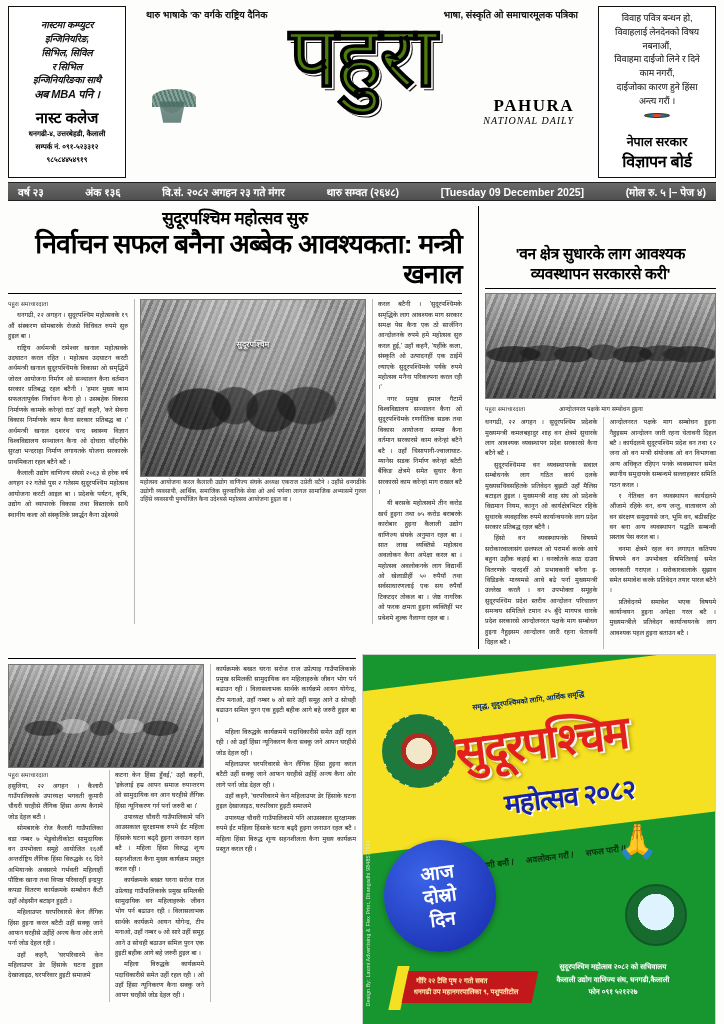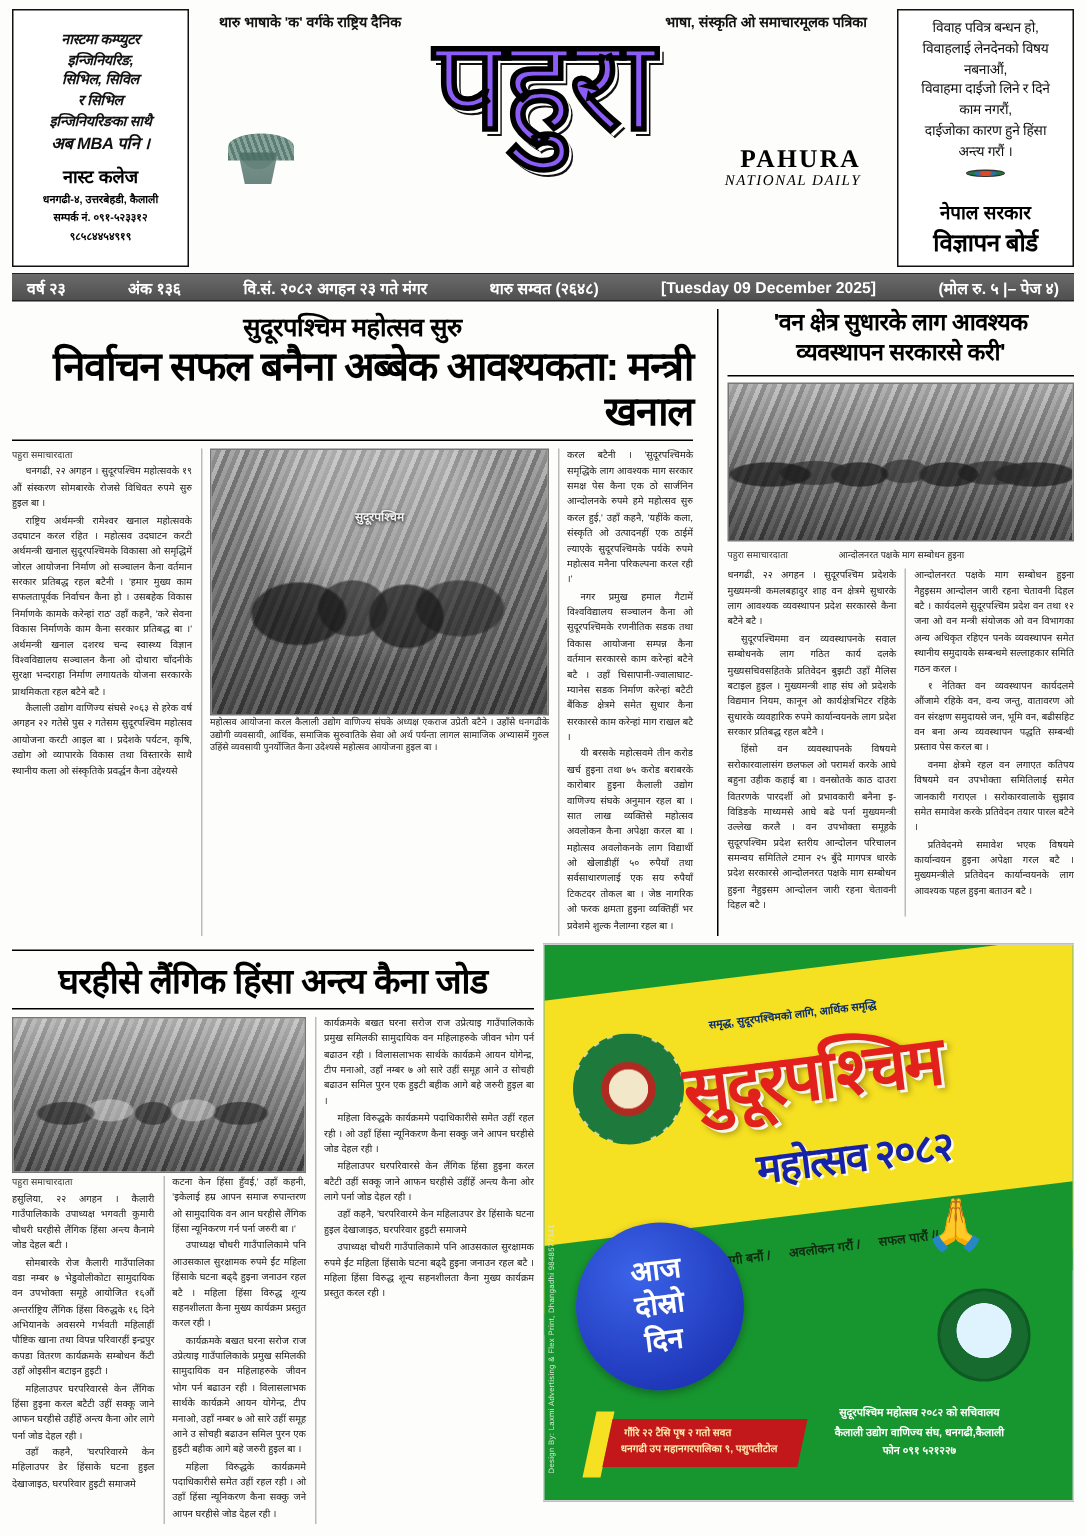--- a/index.html
+++ b/index.html
@@ -33,21 +33,21 @@
     justify-content: center;
     background: #fff;
   }
   .ad-box .l {
     font-size: 9.5px; line-height: 1.45; color: #111;
     font-style: italic; font-weight: bold;
     letter-spacing: -0.2px;
   }
   .ad-box .l.big { font-size: 11px; }
   .ad-box .name {
-    font-size: 12px; font-weight: bold; margin-top: 4px; font-style: normal;
+    font-size: 15px; font-weight: bold; margin-top: 4px; font-style: normal;
     letter-spacing: 0px;
   }
   .ad-box .addr { font-size: 7.2px; line-height: 1.5; margin-top: 2px; font-weight: bold; font-style: normal;}
 
   .ad-box.right .l { font-style: normal; font-weight: normal; font-size: 9.2px; line-height: 1.5; }
   .ad-box.right .govt { font-size: 12.5px; font-weight: bold; margin-top: 14px; }
   .ad-box.right .board { font-size: 16px; font-weight: bold; letter-spacing: -0.3px; }
   .emblem {
     width: 26px; height: 26px; margin: 4px auto 1px auto;
     border-radius: 50%;
@@ -66,21 +66,21 @@
     width: 100%;
     display: flex; justify-content: space-between;
     font-size: 9.5px; font-weight: bold; color: #111;
     padding: 0 14px;
   }
   .logoword {
     font-size: 86px;
     font-weight: bold;
     line-height: 0.95;
     letter-spacing: -2px;
-    color: #8b5cf6;
+    color: #4d7c0f;
     margin-top: -4px;
     text-shadow: 2px 2px 0 #fff, 3px 3px 0 #111, -1px -1px 0 #fff;
     -webkit-text-stroke: 1px #000;
     font-family: "Liberation Serif", "DejaVu Serif", serif;
   }
   .plate-bottom {
     width: 100%; display: flex; justify-content: space-between;
     align-items: flex-end; padding: 0 18px; margin-top: -10px;
   }
   .basket {
@@ -126,21 +126,21 @@
     letter-spacing: -0.3px; margin-bottom: 1px;
   }
   .mainhead {
     text-align: right; font-size: 26.5px; font-weight: bold;
     letter-spacing: -0.8px; line-height: 1.12;
     border-bottom: 1.5px solid #000; padding-bottom: 4px;
   }
   .rhead {
     text-align: center; font-size: 15.5px; font-weight: bold;
     line-height: 1.3; letter-spacing: -0.3px;
-    border-bottom: 1.5px solid #000; padding-bottom: 4px;
+    border-bottom: 1.5px solid #000; padding-bottom: 4px; margin-top: 38px;
   }
 
   
   .cols { display: flex; margin-top: 5px; gap: 6px; }
   .col { font-size: 6.4px; line-height: 1.62; text-align: justify; color: #1a1a1a; }
   .col + .col { border-left: 1px solid #bbb; padding-left: 5px; }
   .col p { margin-bottom: 1px; text-indent: 9px; }
   .col p.nofirst { text-indent: 0; }
   .byline { font-size: 6.2px; color: #333; margin-bottom: 1px; }
 
@@ -405,21 +405,20 @@
           <p>प्रतिवेदनमे समावेश भएक विषयमे कार्यान्वयन हुइना अपेक्षा गरल बटै । मुख्यमन्त्रीले प्रतिवेदन कार्यान्वयनके लाग आवश्यक पहल हुइना बताउन बटै ।</p>
         </div>
       </div>
     </div>
   </div>
 
   <div class="bottomsec">
 
     <div class="bottomleft">
       <div class="hrule"></div>
-      <div class="head2">घरहीसे लैंगिक हिंसा अन्त्य कैना जोड</div>
 
       <div class="cols">
         <div class="col" style="flex:0 0 196px">
           <div class="photo meeting" style="height:104px"></div>
           <div class="cols" style="margin-top:2px">
             <div class="col" style="flex:1 1 50%">
               <div class="byline">पहुरा समाचारदाता</div>
               <p class="nofirst">हसुलिया, २२ अगहन । कैलारी गाउँपालिकाके उपाध्यक्ष भगवती कुमारी चौधरी घरहीसे लैंगिक हिंसा अन्त्य कैनामे जोड देहल बटी ।</p>
               <p>सोमबारके रोज कैलारी गाउँपालिका वडा नम्बर ७ भेडुवोलीकोटा सामुदायिक वन उपभोक्ता समूहे आयोजित १६औं अन्तर्राष्ट्रिय लैंगिक हिंसा विरुद्धके १६ दिने अभियानके अवसरमे गर्भवती महिलाहीं पौष्टिक खाना तथा विपन्न परिवारहीं इन्द्रपुर कपडा वितरण कार्यक्रमके सम्बोधन कैंटी उहाँ ओइसीन बटाइन हुइटी ।</p>
               <p>महिलाउपर घरपरिवारसे केन लैंगिक हिंसा हुइना करल बटैटी उहीं सक्कू जाने आफन घरहीसे उहींहें अन्त्य कैना ओर लागे पर्ना जोड देहल रही ।</p>

